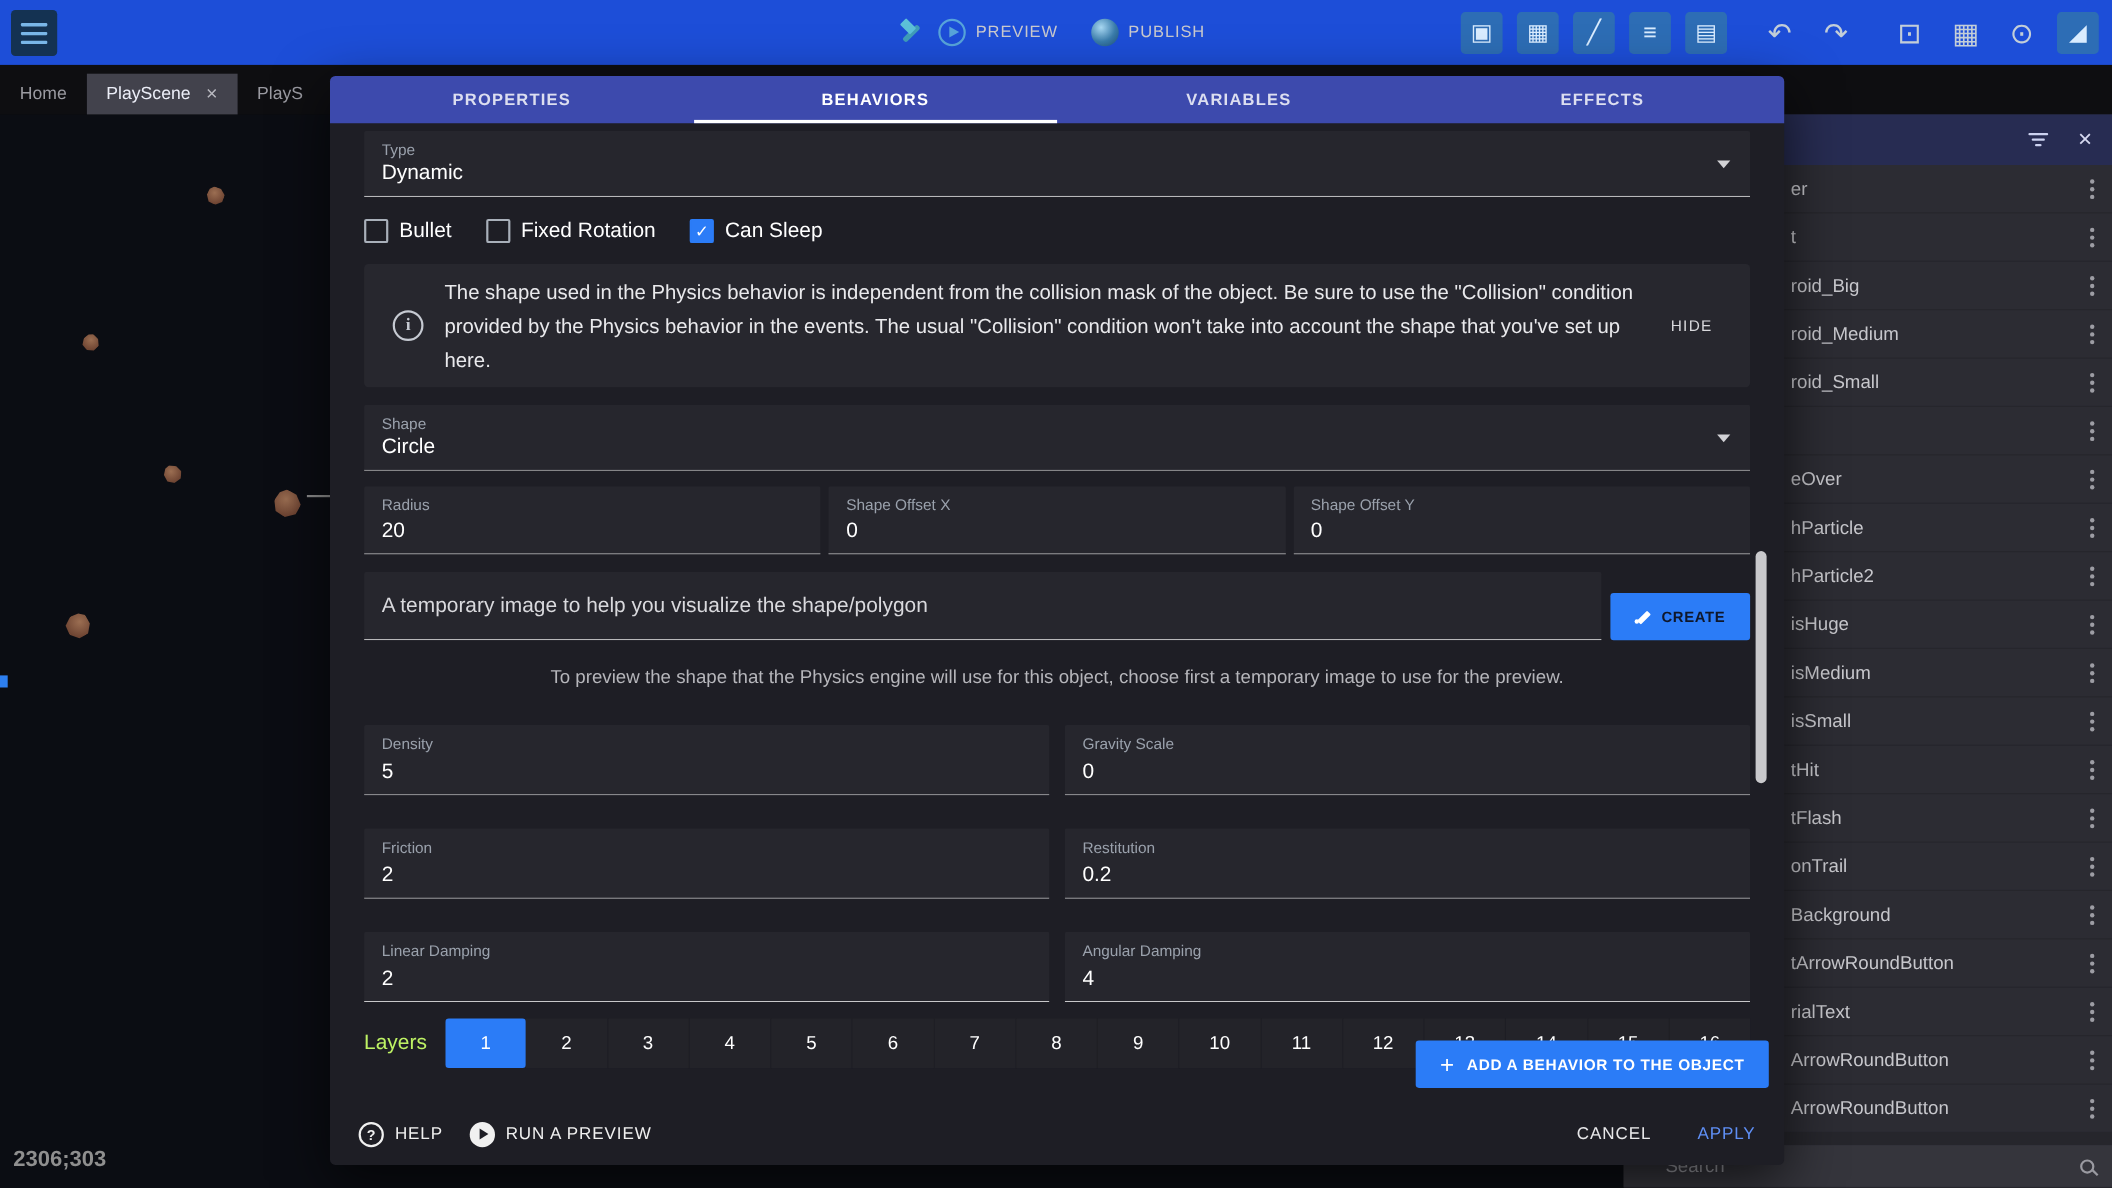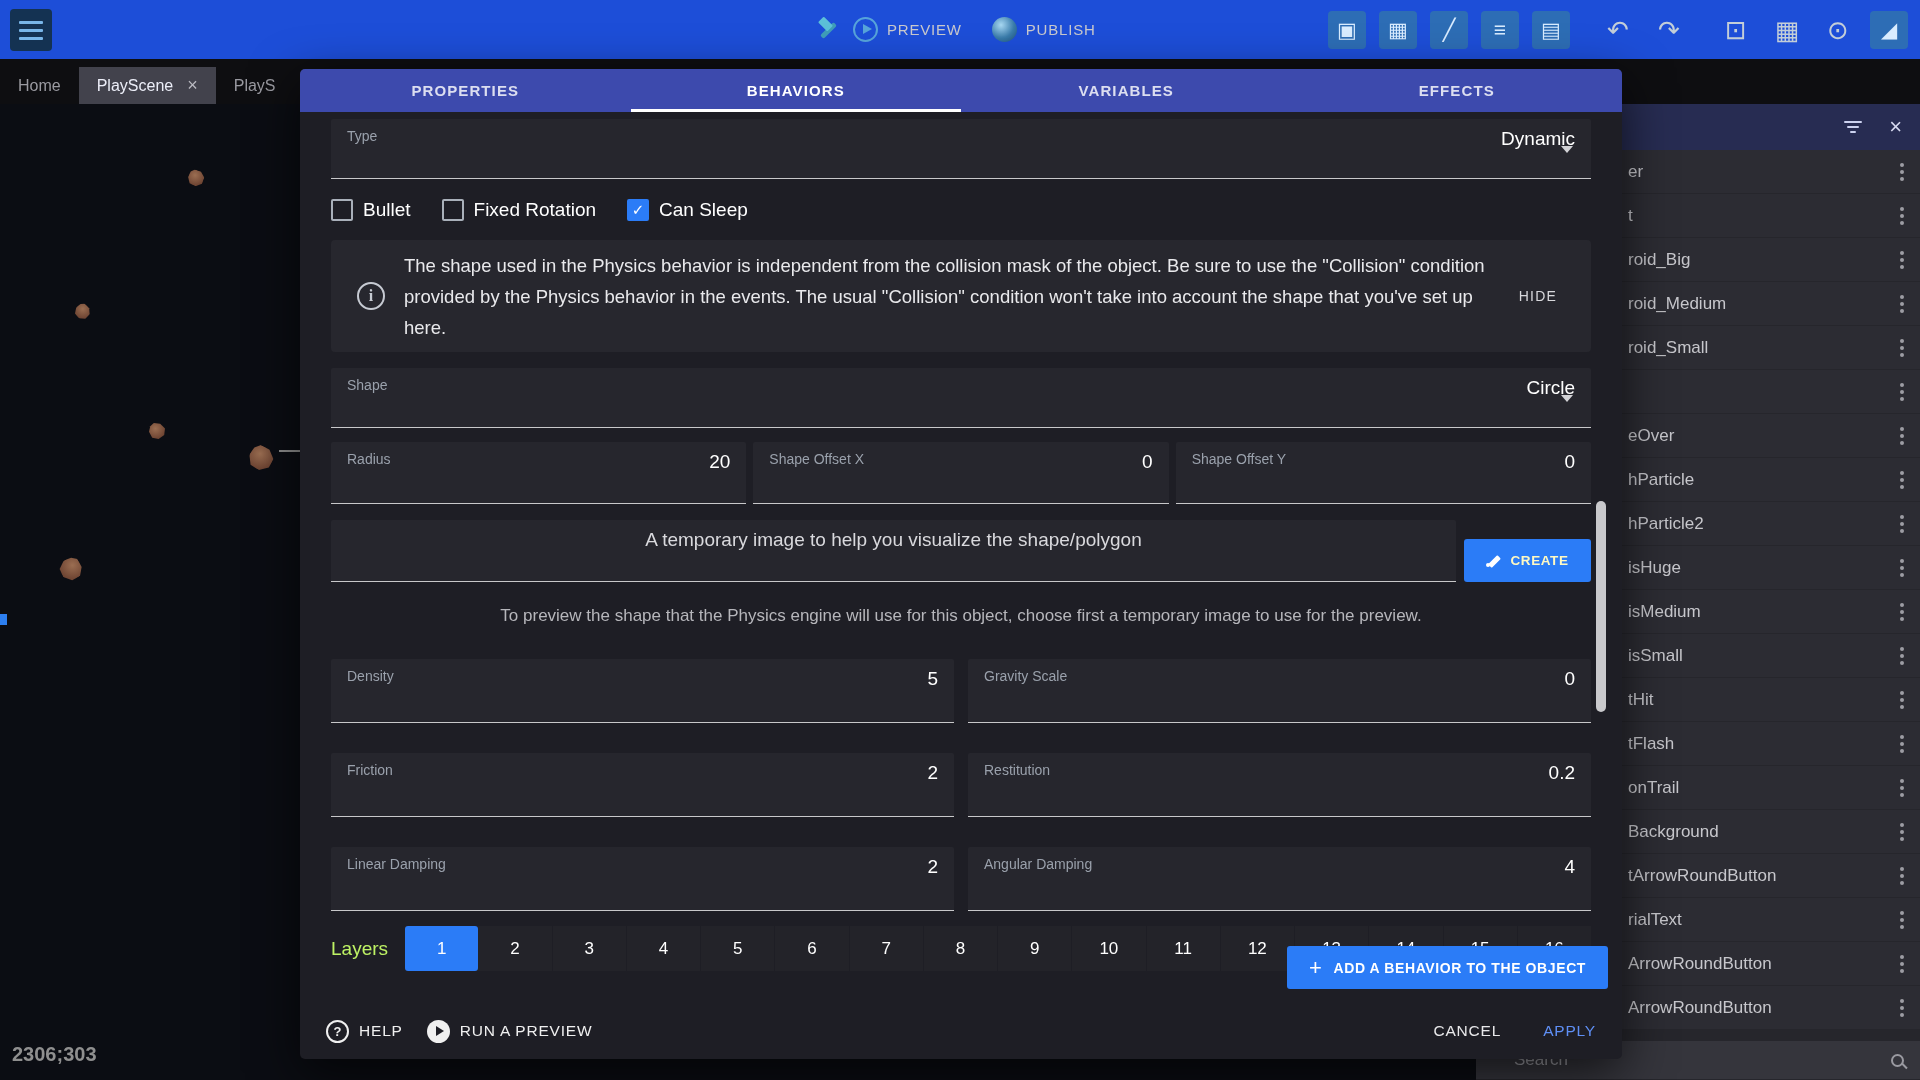--- a/index.html
+++ b/index.html
@@ -62,21 +62,21 @@
   
   #dialog{position:absolute;left:300px;top:45px;width:1322px;height:990px;background:#1e1e25;border-radius:5px;
     box-shadow:0 14px 50px rgba(0,0,0,.65);z-index:20;margin-top:24px;}
   .dtabs{height:43px;background:#3d4aad;border-radius:5px 5px 0 0;display:flex;}
   .dtab{flex:1;display:flex;align-items:center;justify-content:center;font-size:15px;font-weight:bold;letter-spacing:1.1px;
     color:rgba(255,255,255,.82);position:relative;cursor:pointer;}
   .dtab.active{color:#fff;}
   .dtab.active::after{content:'';position:absolute;left:0;right:0;bottom:0;height:3px;background:#fff;}
   .dbody{padding:0 31px;}
   .field{background:#26262d;border-bottom:1px solid rgba(255,255,255,.75);border-radius:2px 2px 0 0;
-    padding:9px 16px;display:flex;justify-content:space-between;height:60px;position:relative;cursor:text;}
+    padding:9px 16px;display:flex;flex-direction:column;justify-content:space-between;height:60px;position:relative;cursor:text;}
   .field.select{cursor:pointer;}
   .flabel{font-size:14px;color:#9aa1ac;}
   .fvalue{font-size:19px;color:#fff;}
   .fvalue.dim{color:#d9d9dd;}
   .caret{position:absolute;right:18px;top:27px;width:0;height:0;border-left:6px solid transparent;border-right:6px solid transparent;border-top:7px solid #d2d2d6;}
   .flags{display:flex;align-items:center;gap:31px;margin-top:17px;height:28px;}
   .flag{display:flex;align-items:center;gap:10px;cursor:pointer;}
   .cb{width:22px;height:22px;border:2px solid #a9b0ba;border-radius:2px;display:flex;align-items:center;justify-content:center;
     font-size:15px;font-weight:bold;color:transparent;}
   .cb.checked{background:#2b7cf7;border-color:#2b7cf7;color:#fff;}
@@ -84,21 +84,21 @@
   .infobox{margin-top:16px;height:112px;background:#27272e;border-radius:4px;display:flex;align-items:center;}
   .info-icon{width:28px;height:28px;min-width:28px;border:2px solid #c6cad2;border-radius:50%;color:#c6cad2;
     font-size:16px;font-weight:bold;display:flex;align-items:center;justify-content:center;margin-left:26px;
     font-family:"Liberation Serif","DejaVu Serif",serif;}
   .info-text{flex:1;margin:0 20px 0 19px;font-size:18.5px;line-height:31px;color:#e9e9ec;}
   .hide-btn{margin-right:34px;font-size:14px;letter-spacing:1.2px;color:#d8d8dc;cursor:pointer;}
   .row3{display:flex;gap:7px;margin-top:14px;}
   .row3 .field{flex:1;height:62px;}
   .temp-row{display:flex;gap:8px;margin-top:16px;align-items:flex-end;}
   .field.temp{flex:1;height:62px;justify-content:center;}
-  .create-btn{width:127px;height:43px;background:#2b7cf7;border:none;border-radius:3px;color:#fef9c3;font-size:13.5px;
+  .create-btn{width:127px;height:43px;background:#2b7cf7;border:none;border-radius:3px;color:#0f172a;font-size:13.5px;
     font-weight:bold;letter-spacing:.6px;display:flex;align-items:center;justify-content:center;gap:9px;font-family:inherit;cursor:pointer;}
   .brush-icon{width:15px;height:15px;position:relative;}
   .brush-icon::before{content:'';position:absolute;left:2px;top:6px;width:13px;height:5px;background:#fff;border-radius:1px;transform:rotate(-45deg);}
   .brush-icon::after{content:'';position:absolute;left:0;bottom:1px;width:4px;height:4px;background:#fff;border-radius:50%;}
   .hint{margin-top:24px;text-align:center;font-size:17px;color:#b6b6bb;}
   .pparams{margin-top:33px;display:flex;flex-direction:column;gap:30px;}
   .prow{display:flex;gap:14px;}
   .prow .field{flex:1;height:64px;}
   .layers-row{display:flex;align-items:center;margin-top:15px;height:45px;}
   .layers-label{font-size:19px;color:#bef264;width:74px;min-width:74px;}

